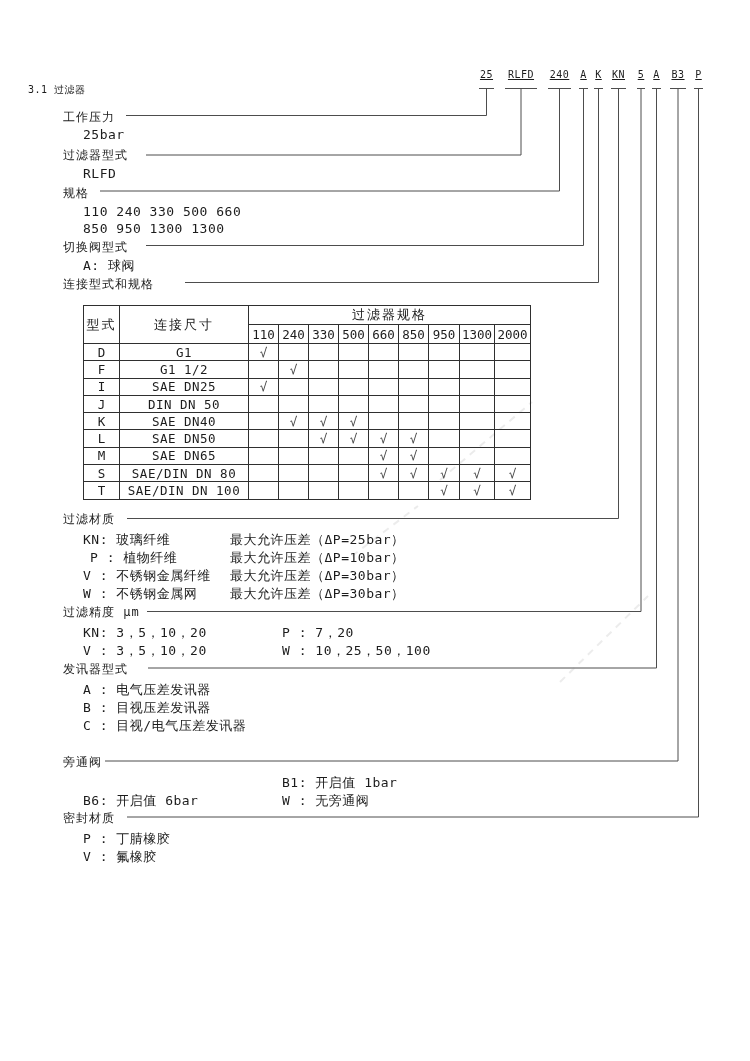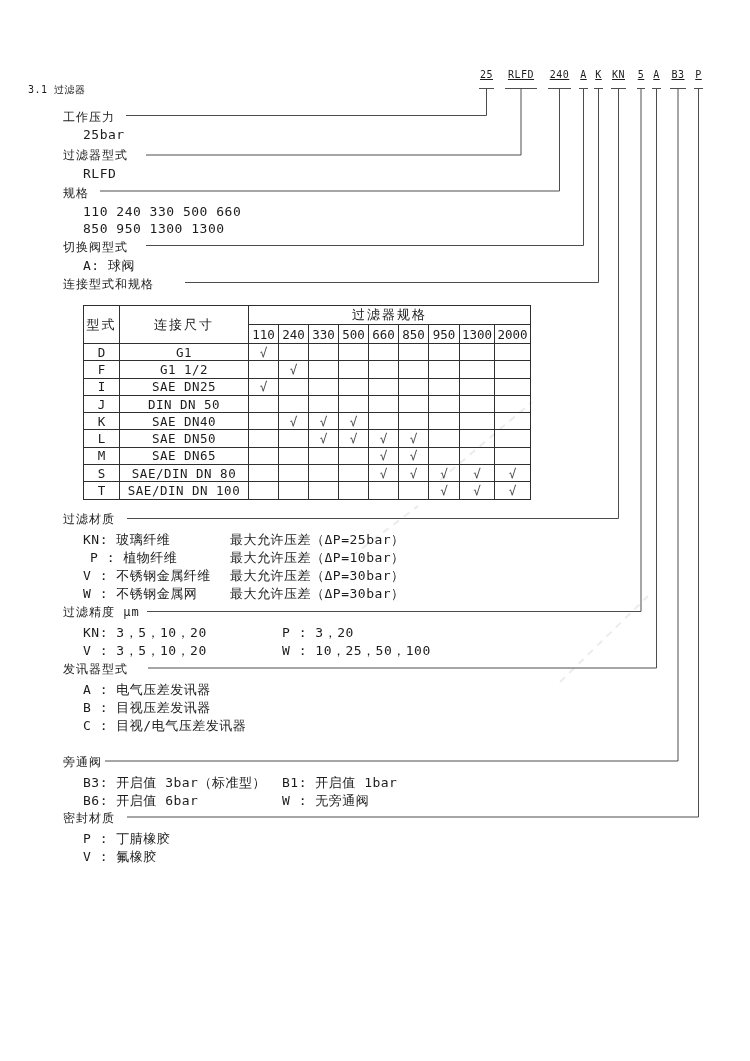--- a/index.html
+++ b/index.html
@@ -242,31 +242,30 @@
   <div class="abs itm" style="left:230px;top:531px;">最大允许压差（ΔP=25bar）</div>
   <div class="abs itm" style="left:90px;top:549px;">P : 植物纤维</div>
   <div class="abs itm" style="left:230px;top:549px;">最大允许压差（ΔP=10bar）</div>
   <div class="abs itm" style="left:83px;top:567px;">V : 不锈钢金属纤维</div>
   <div class="abs itm" style="left:230px;top:567px;">最大允许压差（ΔP=30bar）</div>
   <div class="abs itm" style="left:83px;top:585px;">W : 不锈钢金属网</div>
   <div class="abs itm" style="left:230px;top:585px;">最大允许压差（ΔP=30bar）</div>
 
   <div class="abs lbl" style="left:63px;top:604px;">过滤精度 μm</div>
   <div class="abs itm" style="left:83px;top:624px;">KN: 3，5，10，20</div>
-  <div class="abs itm" style="left:282px;top:624px;">P : 3，20</div>
+  <div class="abs itm" style="left:282px;top:624px;">P : 7，20</div>
   <div class="abs itm" style="left:83px;top:642px;">V : 3，5，10，20</div>
   <div class="abs itm" style="left:282px;top:642px;">W : 10，25，50，100</div>
 
   <div class="abs lbl" style="left:63px;top:661px;">发讯器型式</div>
   <div class="abs itm" style="left:83px;top:681px;">A : 电气压差发讯器</div>
   <div class="abs itm" style="left:83px;top:699px;">B : 目视压差发讯器</div>
   <div class="abs itm" style="left:83px;top:717px;">C : 目视/电气压差发讯器</div>
 
   <div class="abs lbl" style="left:63px;top:754px;">旁通阀</div>
-  <div class="abs itm" style="left:83px;top:774px;">B3: 开启值 3bar（标准型）</div>
   <div class="abs itm" style="left:282px;top:774px;">B1: 开启值 1bar</div>
   <div class="abs itm" style="left:83px;top:792px;">B6: 开启值 6bar</div>
   <div class="abs itm" style="left:282px;top:792px;">W : 无旁通阀</div>
 
   <div class="abs lbl" style="left:63px;top:810px;">密封材质</div>
   <div class="abs itm" style="left:83px;top:830px;">P : 丁腈橡胶</div>
   <div class="abs itm" style="left:83px;top:848px;">V : 氟橡胶</div>
 
 </div>
 

